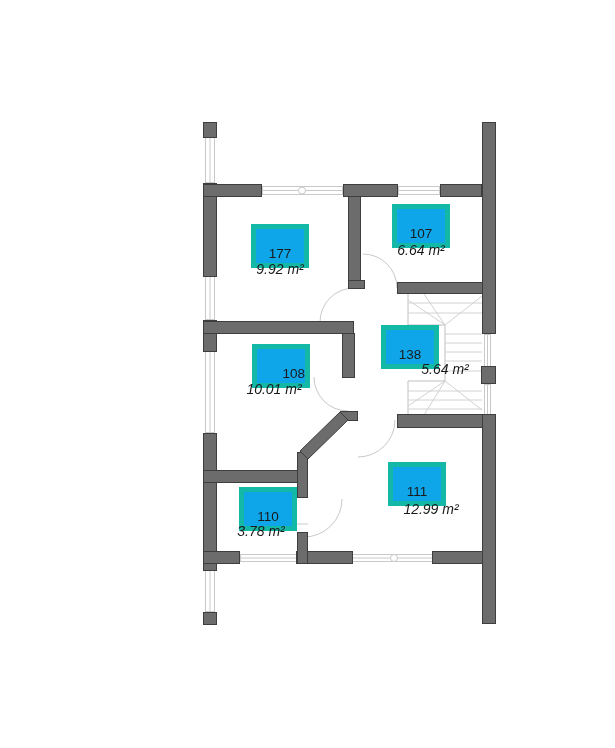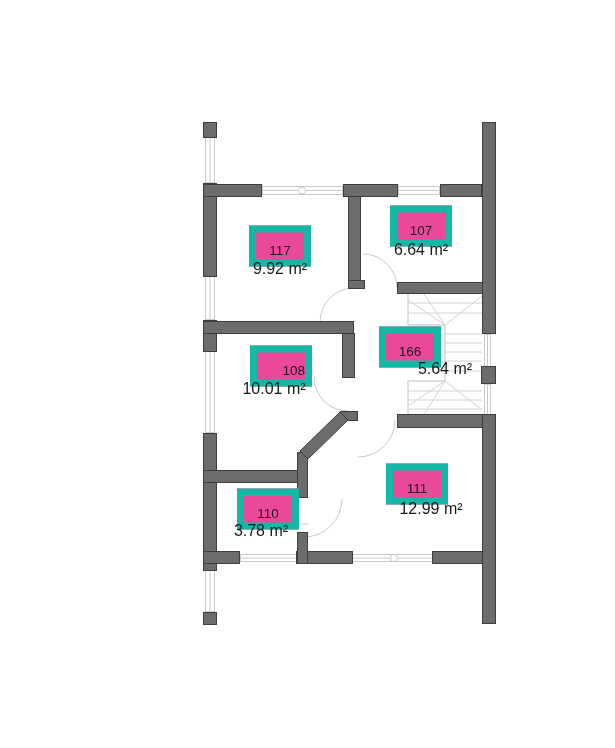--- a/index.html
+++ b/index.html
@@ -8,30 +8,30 @@
     width:615px;height:748px;
     background:#ffffff;
     font-family:"Liberation Sans", sans-serif;
     overflow:hidden;
   }
   #plan-svg{position:absolute;left:0;top:0;}
   .room-label{position:absolute;transform:translate(-50%,-50%);text-align:center;}
   .room-number-box{
     display:inline-block;
     min-width:48px;
-    padding:10px 0 2px 0;
-    background:#ec4899;
-    border:7px solid #14b8a6;
+    padding:17px 0 2px 0;
+    background:#0ea5e9;
+    border:5px solid #14b8a6;
     font-size:13.5px;
     color:#1a1a1a;
     line-height:15px;
   }
   .room-area{
     position:absolute;transform:translate(-50%,-50%);
-    font-size:16px;color:#1a1a1a;white-space:nowrap;text-align:right;
+    font-size:14px;color:#1a1a1a;white-space:nowrap;text-align:right;font-style:italic;
   }
 </style>
 </head>
 <body>
 
 <div id="canvas">
 
   <svg id="plan-svg" width="615" height="748" viewBox="0 0 615 748">
 
     <g stroke="#c9c9c9" stroke-width="1" fill="#ffffff">
@@ -125,36 +125,36 @@
       <rect x="340.5" y="411.5" width="17" height="9"></rect>
       <rect x="397.5" y="414.5" width="85" height="13"></rect>
       <rect x="203.5" y="470.5" width="99" height="12"></rect>
       <rect x="297.5" y="452.5" width="10" height="45"></rect>
       <rect x="297.5" y="532.5" width="10" height="31"></rect>
       <polygon points="300,451 340,412 348,420 308,459"></polygon>
     </g>
   </svg>
 
   <div class="room-label" style="left:280px;top:246px;">
-    <span class="room-number-box">117</span>
+    <span class="room-number-box">177</span>
   </div>
   <div class="room-area" style="left:280px;top:269px;">9.92 m²</div>
 
   <div class="room-label" style="left:421px;top:226px;">
     <span class="room-number-box">107</span>
   </div>
   <div class="room-area" style="left:421px;top:250px;">6.64 m²</div>
 
   <div class="room-label" style="left:281px;top:366px;text-align:right;">
     <span class="room-number-box">108</span>
   </div>
   <div class="room-area" style="left:274px;top:389px;">10.01 m²</div>
 
   <div class="room-label" style="left:410px;top:347px;">
-    <span class="room-number-box">166</span>
+    <span class="room-number-box">138</span>
   </div>
   <div class="room-area" style="left:411px;top:369px;margin-left:34px;">5.64 m²</div>
 
   <div class="room-label" style="left:268px;top:509px;">
     <span class="room-number-box">110</span>
   </div>
   <div class="room-area" style="left:261px;top:531px;">3.78 m²</div>
 
   <div class="room-label" style="left:417px;top:484px;">
     <span class="room-number-box">111</span>

